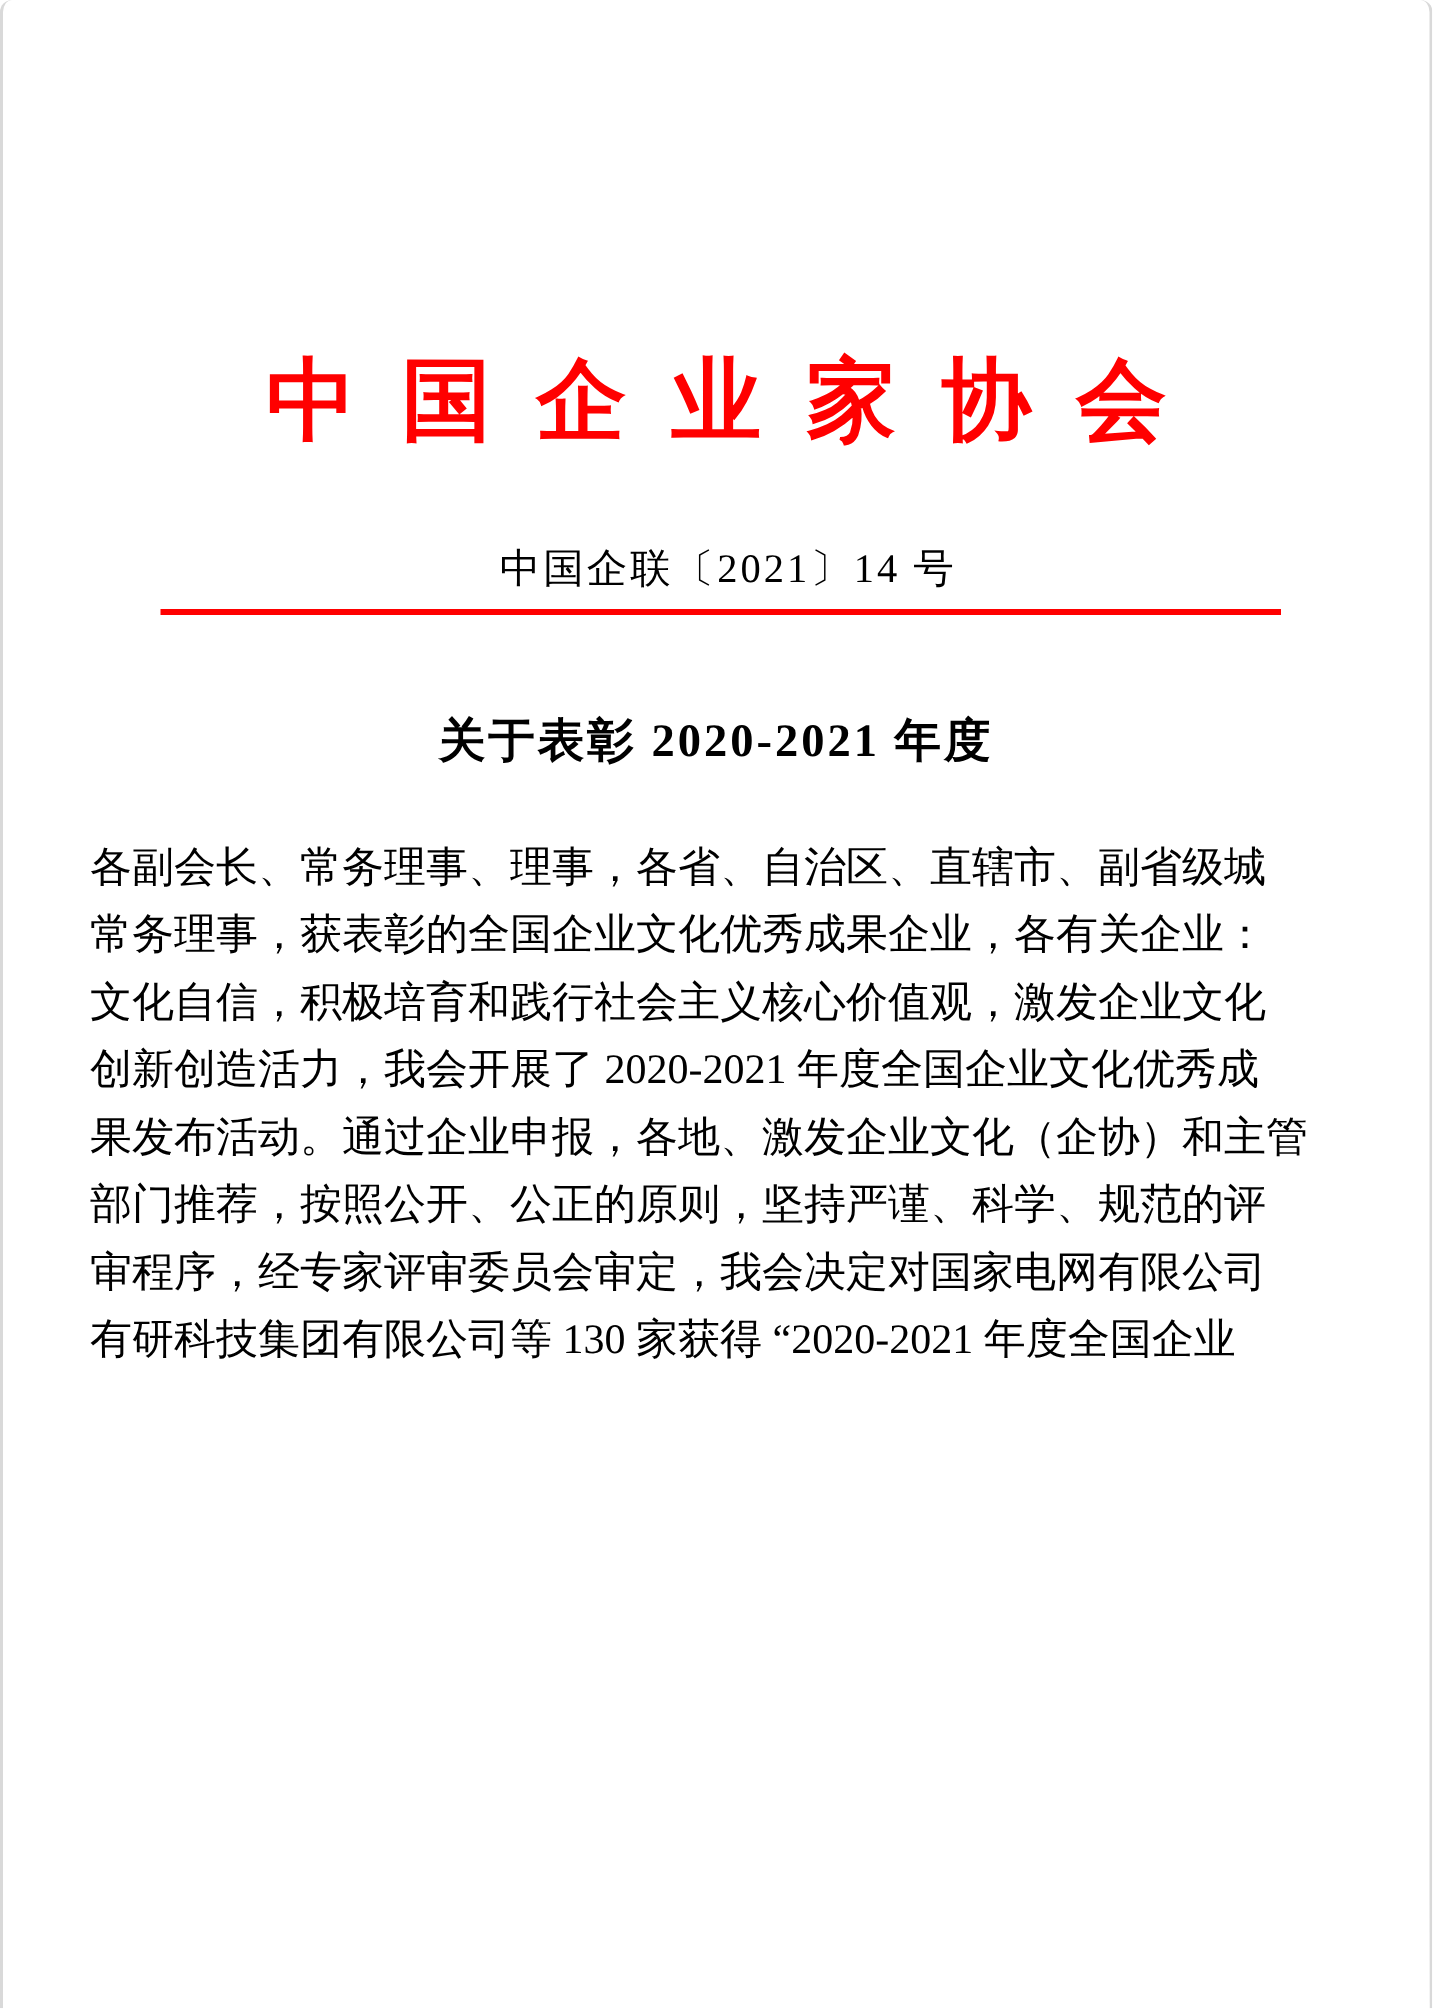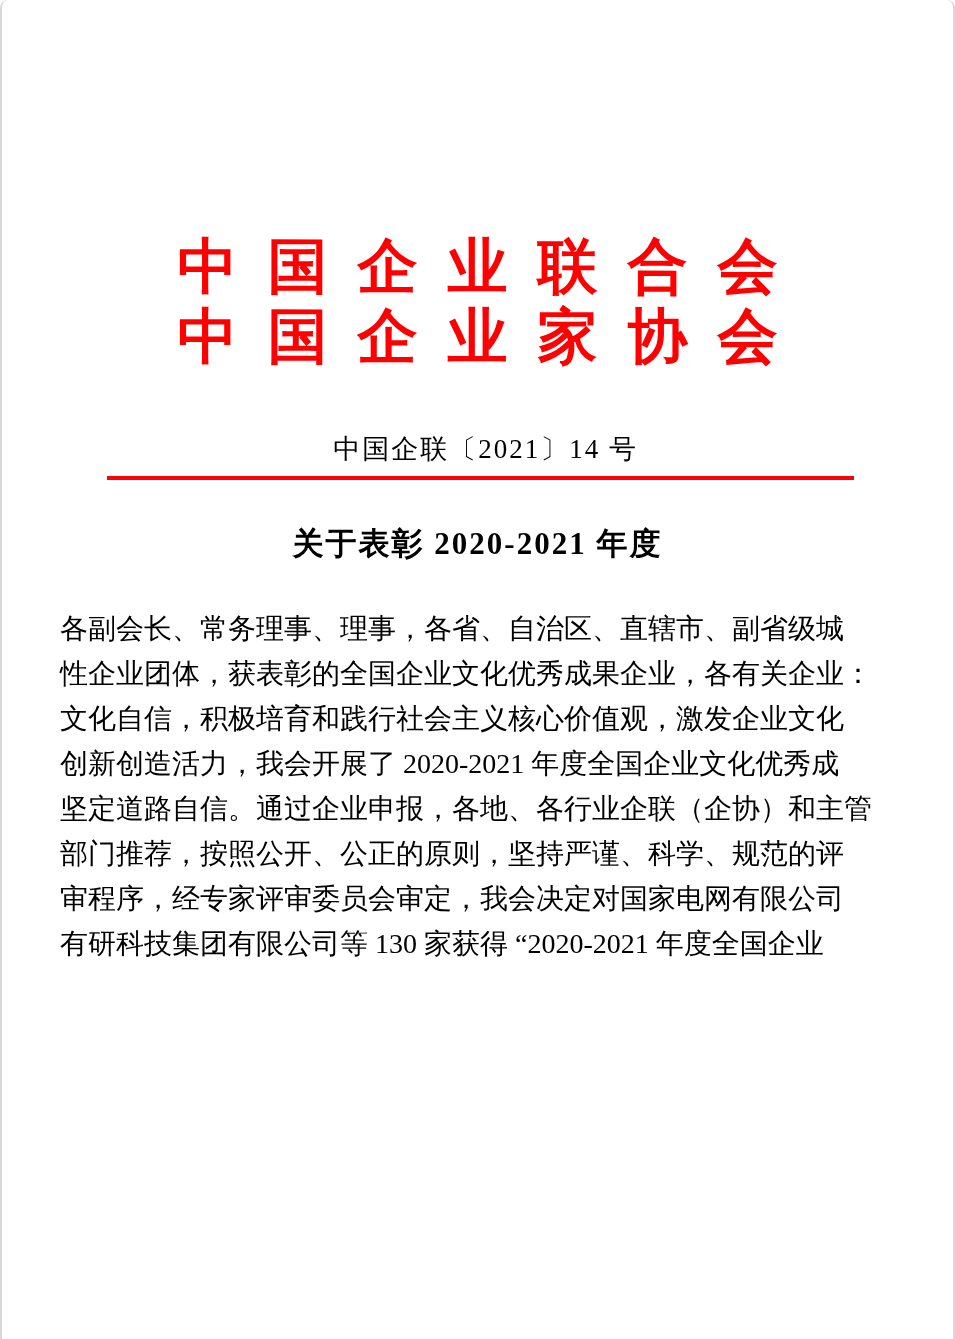--- a/index.html
+++ b/index.html
@@ -46,21 +46,21 @@
   
   .red-rule {
     margin-top: 11px;
     margin-left: 105px;
     width: 747px;
     height: 4px;
     background: var(--accent, #ff0000);
   }
   
   .title-block {
-    margin-top: 41px;
+    margin-top: 61px;
     font-family: Liberation Serif, serif;
   }
   .title-line {
     font-size: 31px;
     line-height: 45px;
     font-weight: bold;
     text-align: center;
     letter-spacing: 2px;
   }
   
@@ -80,36 +80,35 @@
   .body-line.indent {
     padding-left: 40px;
   }
 </style>
 </head>
 <body>
 
 <div class="page">
 
   <div class="letterhead">
-    <div class="org-line">中国企业联合会</div>
     <div class="org-line">中国企业家协会</div>
   </div>
 
   <div class="doc-number">中国企联〔2021〕14 号</div>
 
   <div class="red-rule"></div>
 
   <div class="title-block">
     <div class="title-line">关于表彰 2020-2021 年度</div>
   </div>
 
   <div class="body-block" id="body-lines">
       <div class="body-line">各副会长、常务理事、理事，各省、自治区、直辖市、副省级城</div>
-      <div class="body-line">性企业团体，获表彰的全国企业文化优秀成果企业，各有关企业：</div>
+      <div class="body-line">常务理事，获表彰的全国企业文化优秀成果企业，各有关企业：</div>
       <div class="body-line">文化自信，积极培育和践行社会主义核心价值观，激发企业文化</div>
       <div class="body-line">创新创造活力，我会开展了 2020-2021 年度全国企业文化优秀成</div>
-      <div class="body-line">坚定道路自信。通过企业申报，各地、各行业企联（企协）和主管</div>
+      <div class="body-line">果发布活动。通过企业申报，各地、激发企业文化（企协）和主管</div>
       <div class="body-line">部门推荐，按照公开、公正的原则，坚持严谨、科学、规范的评</div>
       <div class="body-line">审程序，经专家评审委员会审定，我会决定对国家电网有限公司</div>
       <div class="body-line">有研科技集团有限公司等 130 家获得 “2020-2021 年度全国企业</div>
     </div>
 
 </div>
 
 </body></html>

